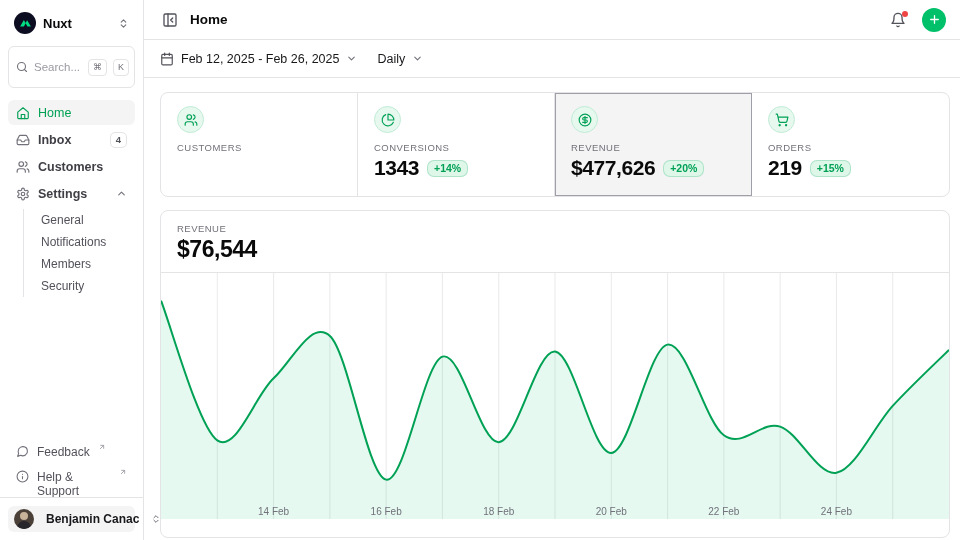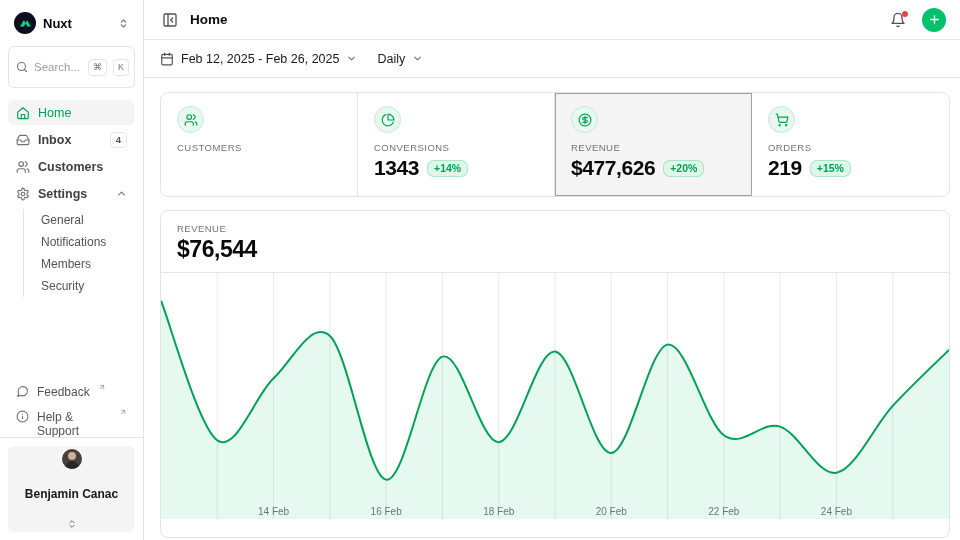--- a/index.html
+++ b/index.html
@@ -38,22 +38,22 @@
   .nav-child { height:22px; display:flex; align-items:center; padding-left:17px;
     font-size:12px; color:#52525b; cursor:pointer; }
 
   .sb-spacer { flex:1; }
   .sb-links { display:flex; flex-direction:column; gap:3px; margin-bottom:6px; }
   .sb-link { height:22px; display:flex; align-items:flex-start; gap:8px; padding:3px 8px 0;
     font-size:12px; color:#52525b; cursor:pointer; }
   .sb-link .nicon { color:#71717a; display:flex; margin-top:0px; }
   .ext { color:#9a9aa3; margin-left:0px; margin-top:-2px; }
   .sb-divider { border-top:1px solid #e4e4e7; margin:2px -8px 8px; }
-  .user-row { display:flex; align-items:center; gap:18px; padding:3px 6px;
-    background:#f4f4f5; border-radius:6px; cursor:pointer;flex-direction:column; }
+  .user-row { display:flex; align-items:center; gap:12px; padding:3px 6px;
+    background:#f4f4f5; border-radius:6px; cursor:pointer; }
   .avatar { width:20px; height:20px; border-radius:50%; background:#4a4038; overflow:hidden; flex:none; position:relative; }
   .avatar::before { content:""; position:absolute; width:8px; height:8px; border-radius:50%; background:#c9b29a; left:6px; top:3px; }
   .avatar::after { content:""; position:absolute; width:14px; height:9px; border-radius:7px 7px 0 0; background:#26262b; left:3px; top:12px; }
   .user-name { font-size:12px; font-weight:600; color:#18181b; flex:1; white-space:nowrap; }
 
   
   .main { flex:1; display:flex; flex-direction:column; min-width:0; }
   .topbar { height:40px; border-bottom:1px solid #e4e4e7; display:flex; align-items:center;
     padding:0 14px 0 16px; gap:10px; flex:none; }
   .icon-btn { background:none; border:none; color:#52525b; display:flex; align-items:center; cursor:pointer; padding:2px; }

